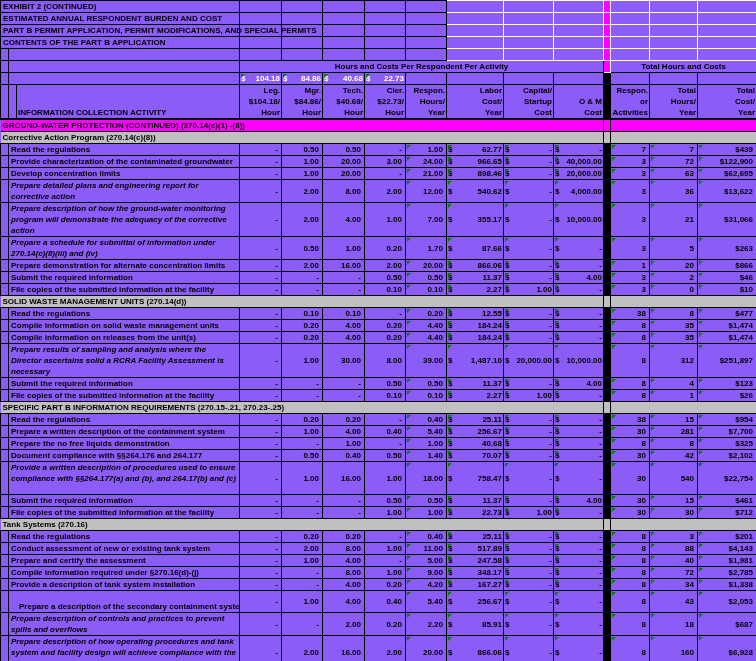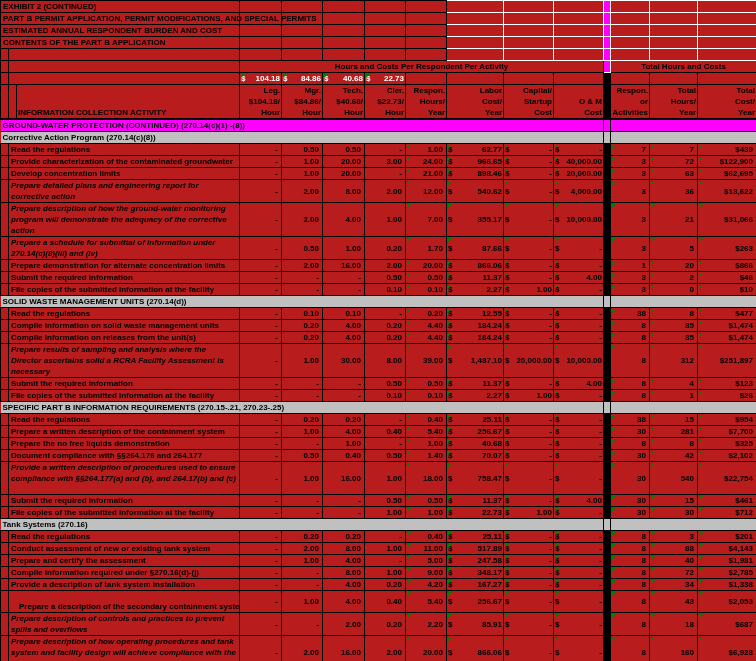--- a/index.html
+++ b/index.html
@@ -1,17 +1,17 @@
 <!DOCTYPE html>
 <html><head>
 <meta charset="utf-8">
 <style>
   html,body{margin:0;padding:0;}
   body{width:756px;height:661px;background:#ff00ff;font-family:"Liberation Sans",sans-serif;}
-  #sheet{width:756px;height:661px;overflow:hidden;background:#b91c1c;}
+  #sheet{width:756px;height:661px;overflow:hidden;background:#8b5cf6;}
   table{border-collapse:collapse;table-layout:fixed;width:756px;}
   td{padding:0 1px;font-size:8px;line-height:11px;height:11px;overflow:hidden;white-space:nowrap;
      color:#000;font-weight:bold;position:relative;vertical-align:middle;}
   
   .bk{border:1px solid #000;}
   .wt{border:1px solid #fff;}
   .tbox{border:1px solid #000;overflow:visible;}
   .tbox .ttl{position:absolute;left:2px;top:0;white-space:nowrap;z-index:5;}
   .grp{border:1px solid #000;text-align:center;}
   .sepw{border:1px solid #fff;background:#ff00ff;}
@@ -67,38 +67,38 @@
     <td class="wt"></td>
           <td class="wt"></td>
           <td class="wt"></td>
     <td class="sepw"></td>
     <td class="wt"></td>
           <td class="wt"></td>
           <td class="wt"></td>
   </tr>
   <tr style="height:11px">
     <td class="tbox" colspan="3">
-            <div class="ttl">PART B PERMIT APPLICATION, PERMIT MODIFICATIONS, AND SPECIAL PERMITS</div>
+            <div class="ttl">ESTIMATED ANNUAL RESPONDENT BURDEN AND COST</div>
           </td>
     <td class="bk"></td>
           <td class="bk"></td>
           <td class="bk"></td>
           <td class="bk"></td>
           <td class="bk"></td>
     <td class="wt"></td>
           <td class="wt"></td>
           <td class="wt"></td>
     <td class="sepw"></td>
     <td class="wt"></td>
           <td class="wt"></td>
           <td class="wt"></td>
   </tr>
   <tr style="height:11px">
     <td class="tbox" colspan="3">
-            <div class="ttl">ESTIMATED ANNUAL RESPONDENT BURDEN AND COST</div>
+            <div class="ttl">PART B PERMIT APPLICATION, PERMIT MODIFICATIONS, AND SPECIAL PERMITS</div>
           </td>
     <td class="bk"></td>
           <td class="bk"></td>
           <td class="bk"></td>
           <td class="bk"></td>
           <td class="bk"></td>
     <td class="wt"></td>
           <td class="wt"></td>
           <td class="wt"></td>
     <td class="sepw"></td>

